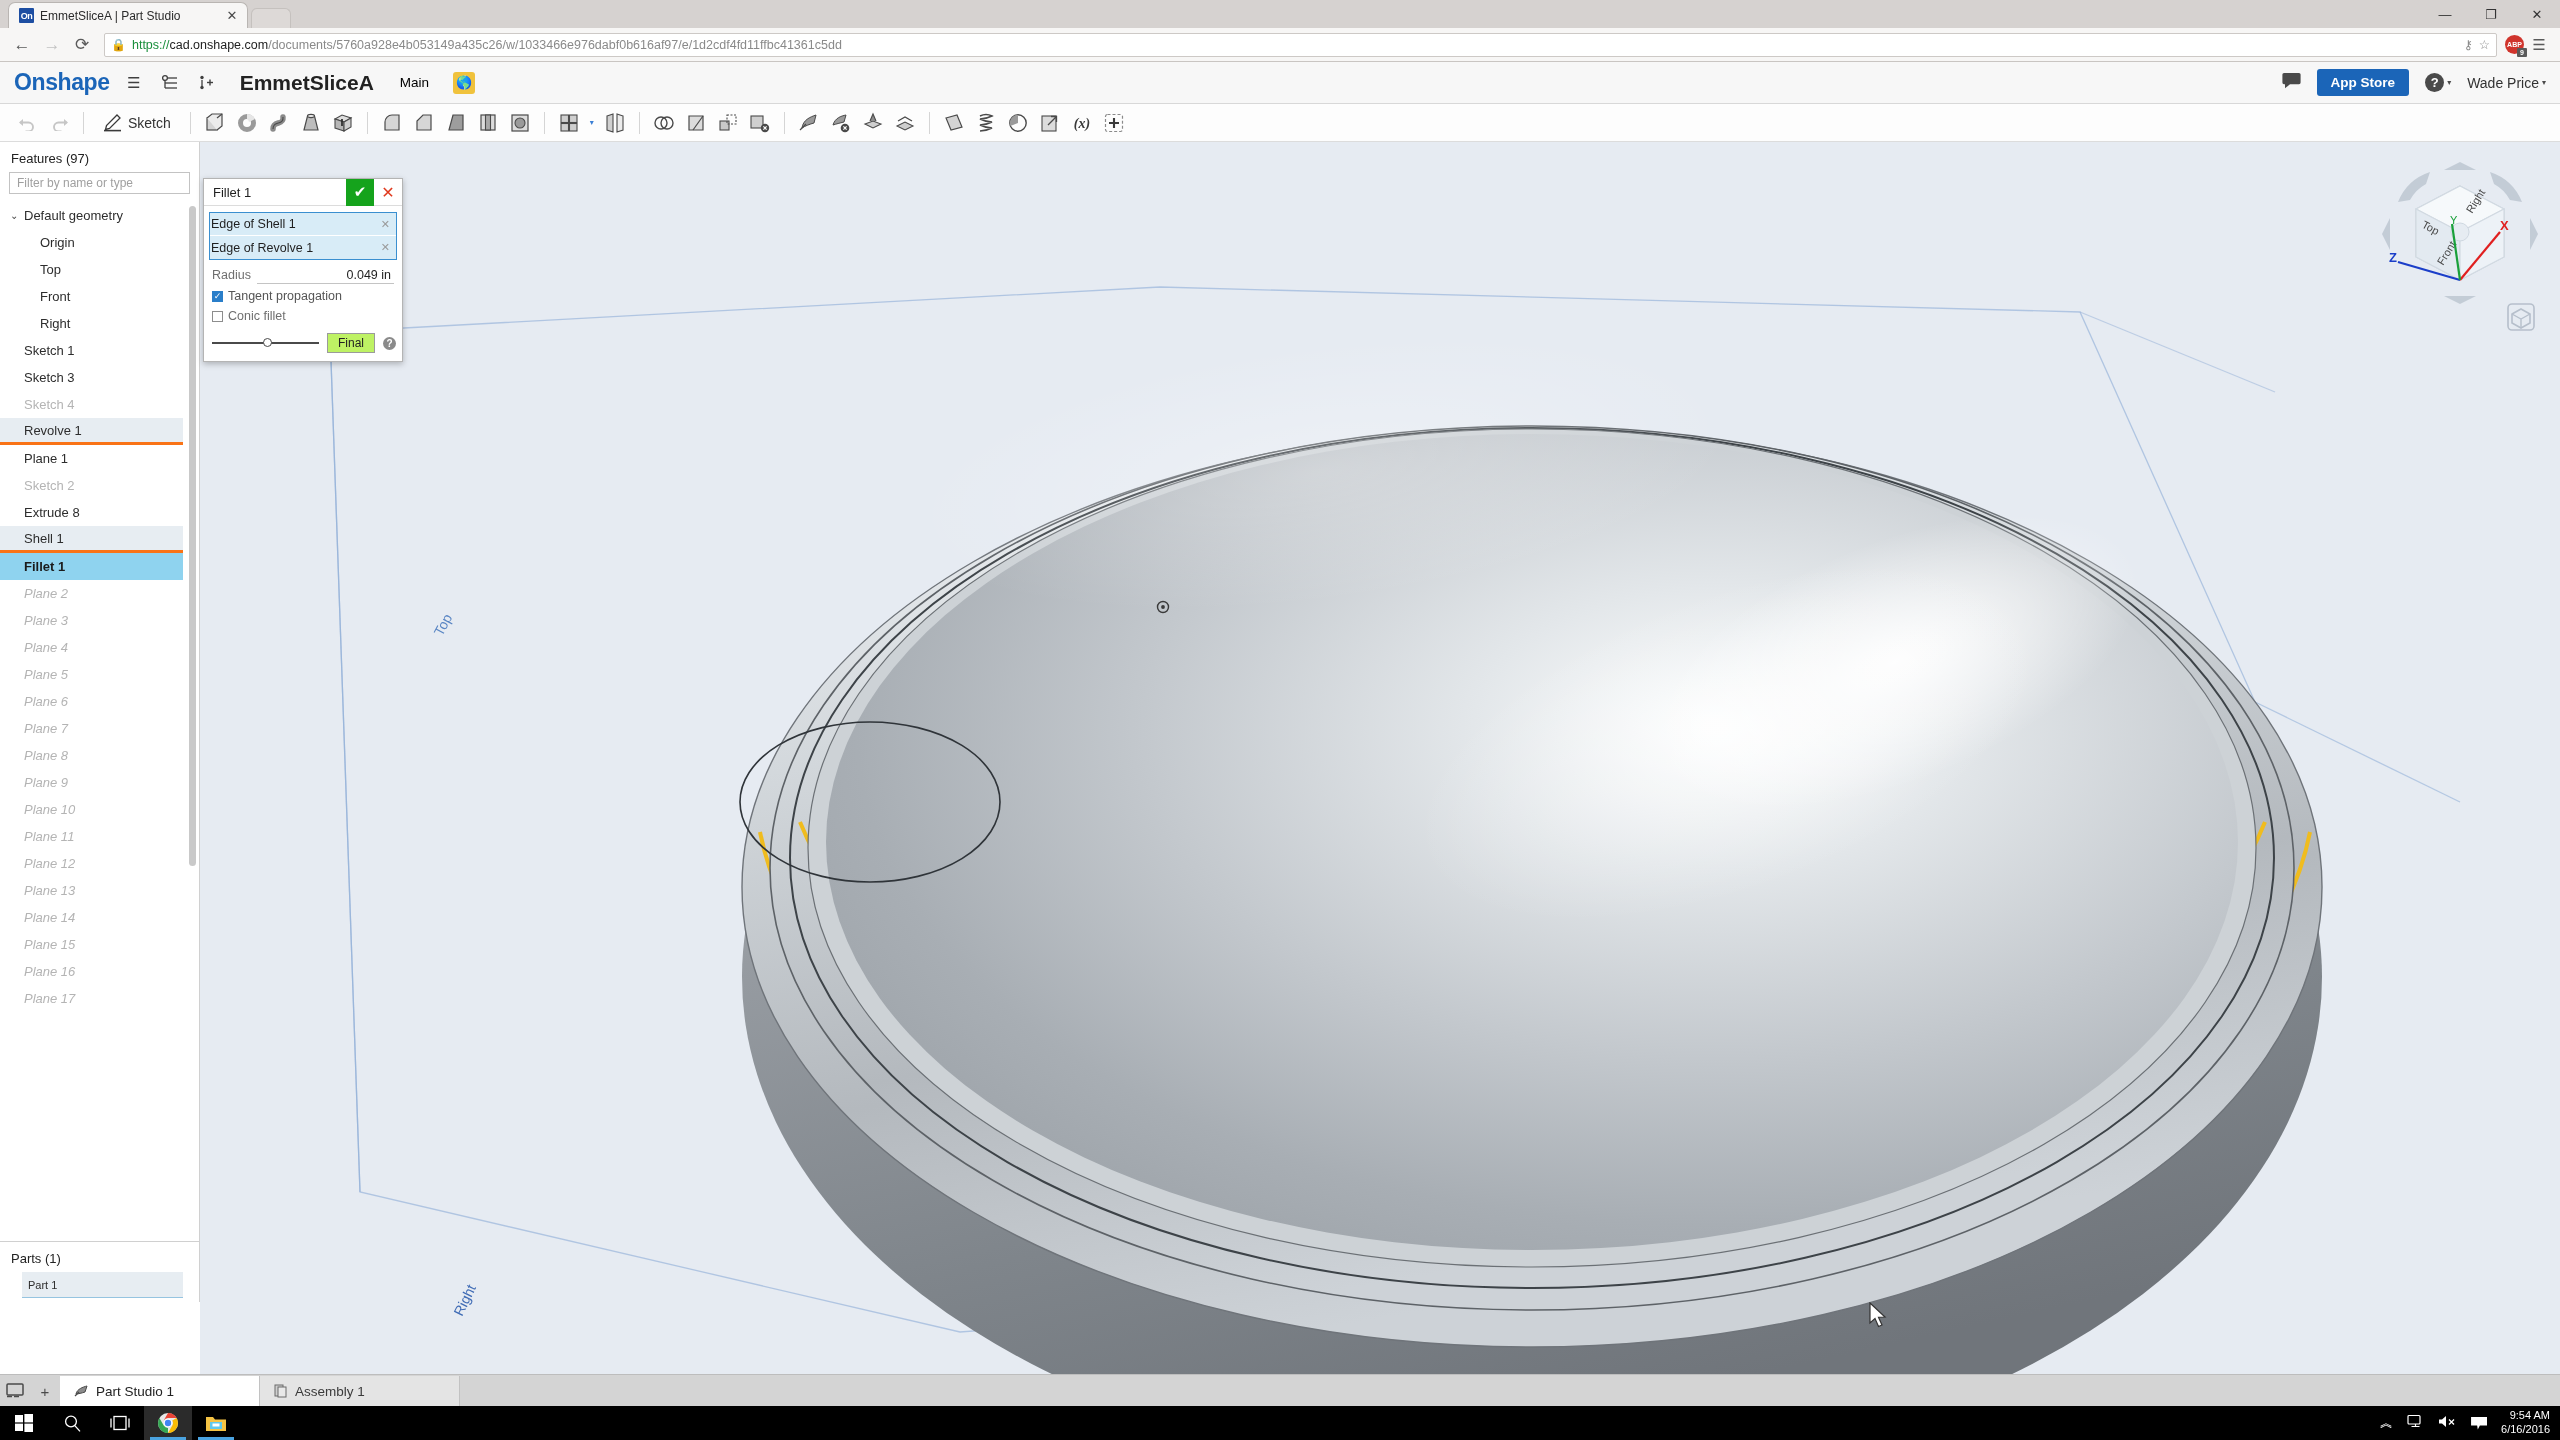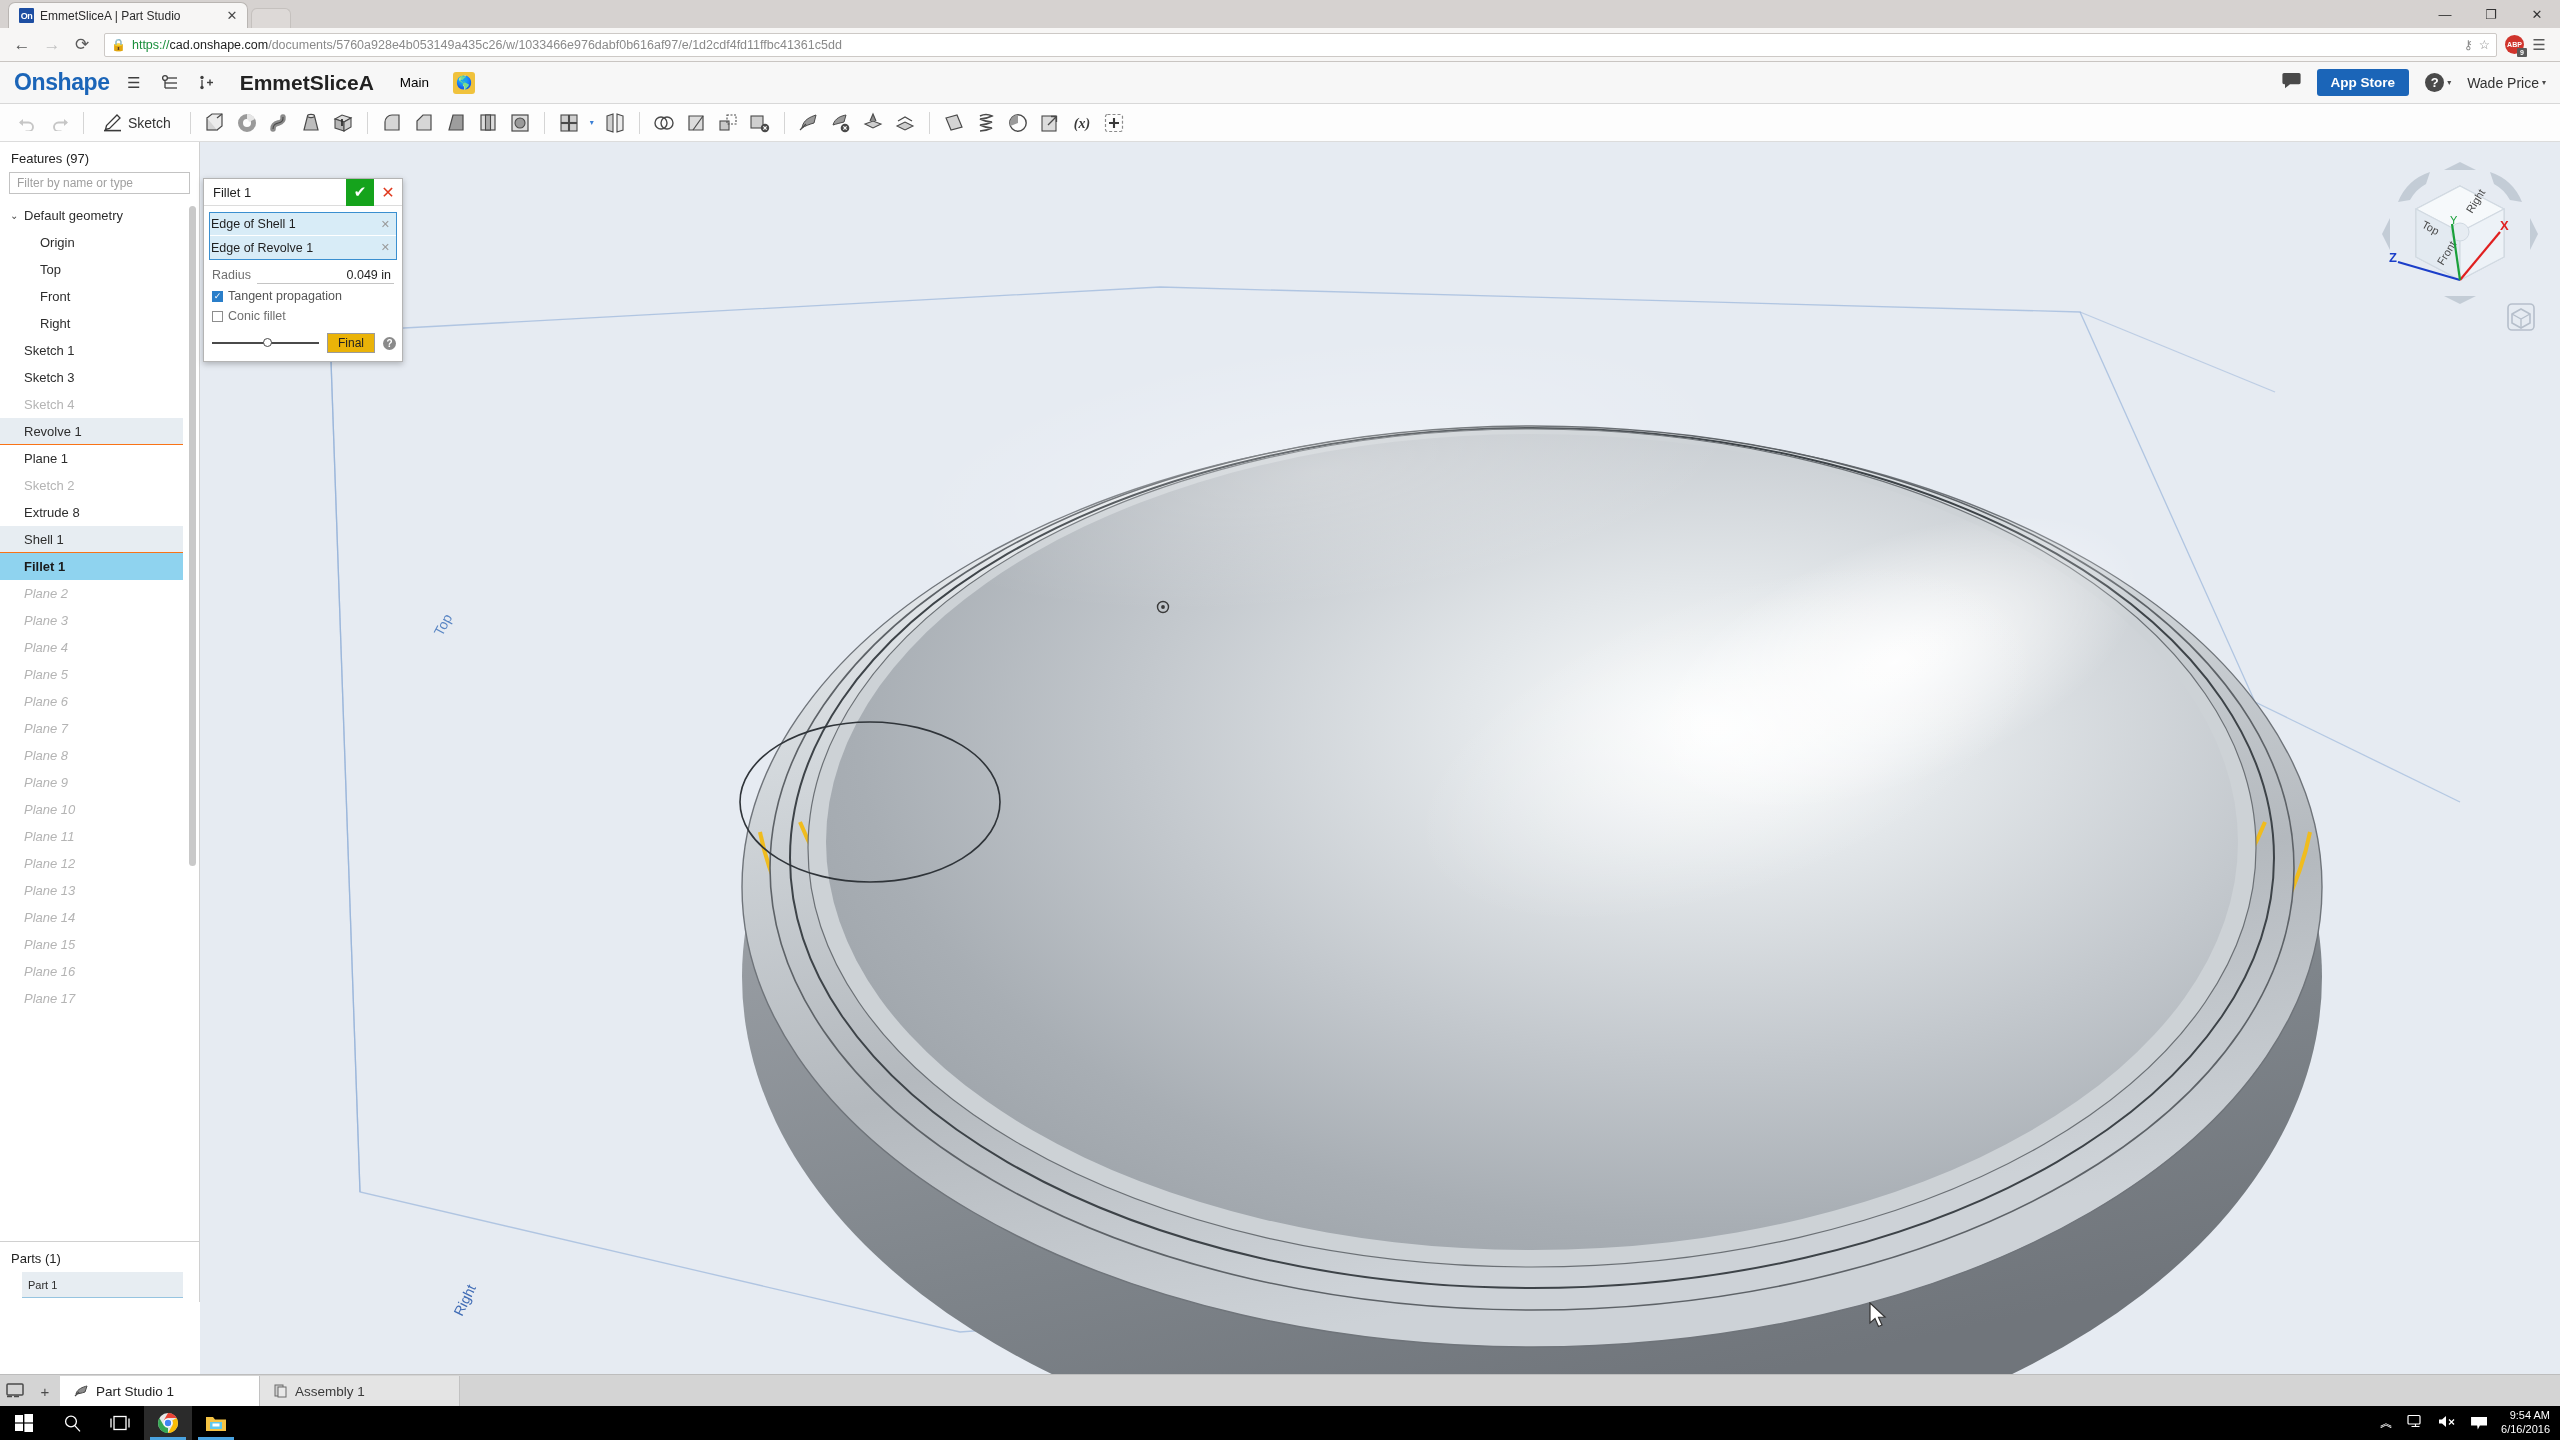--- a/index.html
+++ b/index.html
@@ -167,21 +167,21 @@
   .tree-row {
     display:flex; align-items:center; height: 27px;
     font-size: 13px; color: #2d2d2d; padding-left: 10px; cursor:pointer;
     white-space: nowrap;
   }
   .tree-row.indent1 { padding-left: 40px; }
   .tree-row.indent0 { padding-left: 24px; }
   .tree-row.muted { color: #b4b4b4; font-style: italic; }
   .tree-row.muted-plain { color: #b4b4b4; }
   .tree-row.rollsel {
-    background: #e7edf2; margin-right: 16px; border-bottom: 1px solid #f97316;
+    background: #e7edf2; margin-right: 16px; border-bottom: 3px solid #f97316;
   }
   .tree-row.selected {
     background: #8fd3ef; font-weight: bold; color:#1b1b1b; margin-right: 16px;
   }
   .chev { width: 14px; display:inline-block; color:#4a4a4a; font-size: 10px; }
   .sb-scroll {
     position:absolute; right: 3px; top: 4px; width: 7px; height: 660px;
     background:#c9c9c9; border-radius: 4px; cursor: pointer;
   }
   .sb-parts { border-top: 1px solid #d0d0d0; padding: 9px 0 4px 0; }
@@ -256,21 +256,21 @@
   }
   .slider { flex: 1 1 auto; position:relative; height: 12px; cursor:pointer; }
   .slider-track {
     position:absolute; top:5px; left:0; right:0; height:2px; background:#4a4a4a;
   }
   .slider-knob {
     position:absolute; top:1px; left: 48%; width:9px;height:9px;
     border-radius:50%; background:#fff; border:1.5px solid #4a4a4a;
   }
   .final-btn {
-    border: 1px solid #9b9b9b; background:#eab308; font-size:12px;
+    border: 1px solid #9b9b9b; background:#bef264; font-size:12px;
     padding: 2px 10px; color:#222; cursor:pointer;
   }
   .dlg-help {
     width:13px;height:13px;border-radius:50%;background:#8a8a8a;color:#fff;
     font-size:10px;font-weight:bold;display:flex;align-items:center;justify-content:center;
     cursor:pointer; flex:0 0 13px;
   }
 
   
   .viewcube { position:absolute; right: 20px; top: 12px; width: 160px; height: 160px; }

